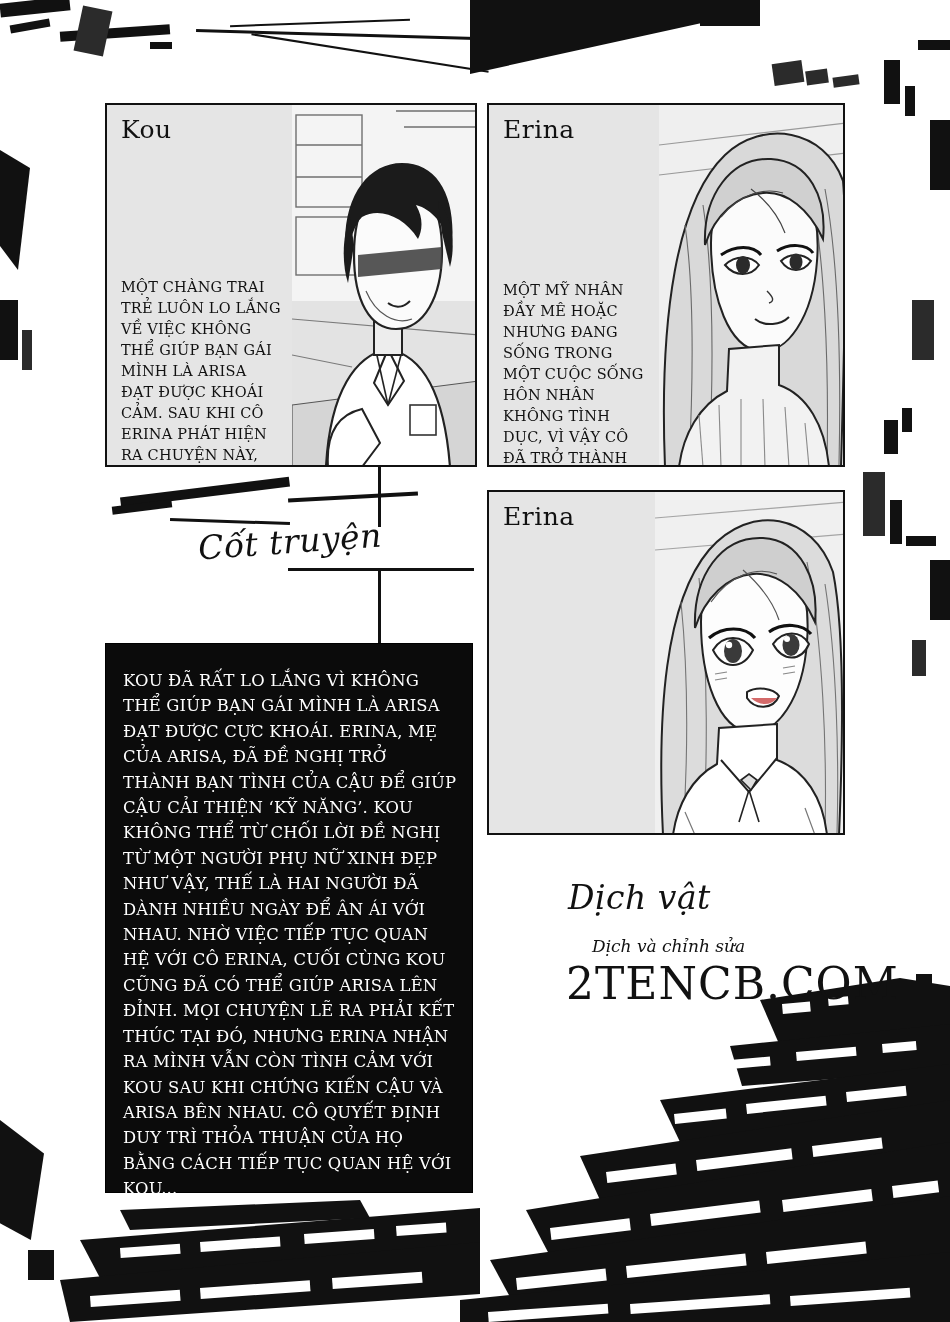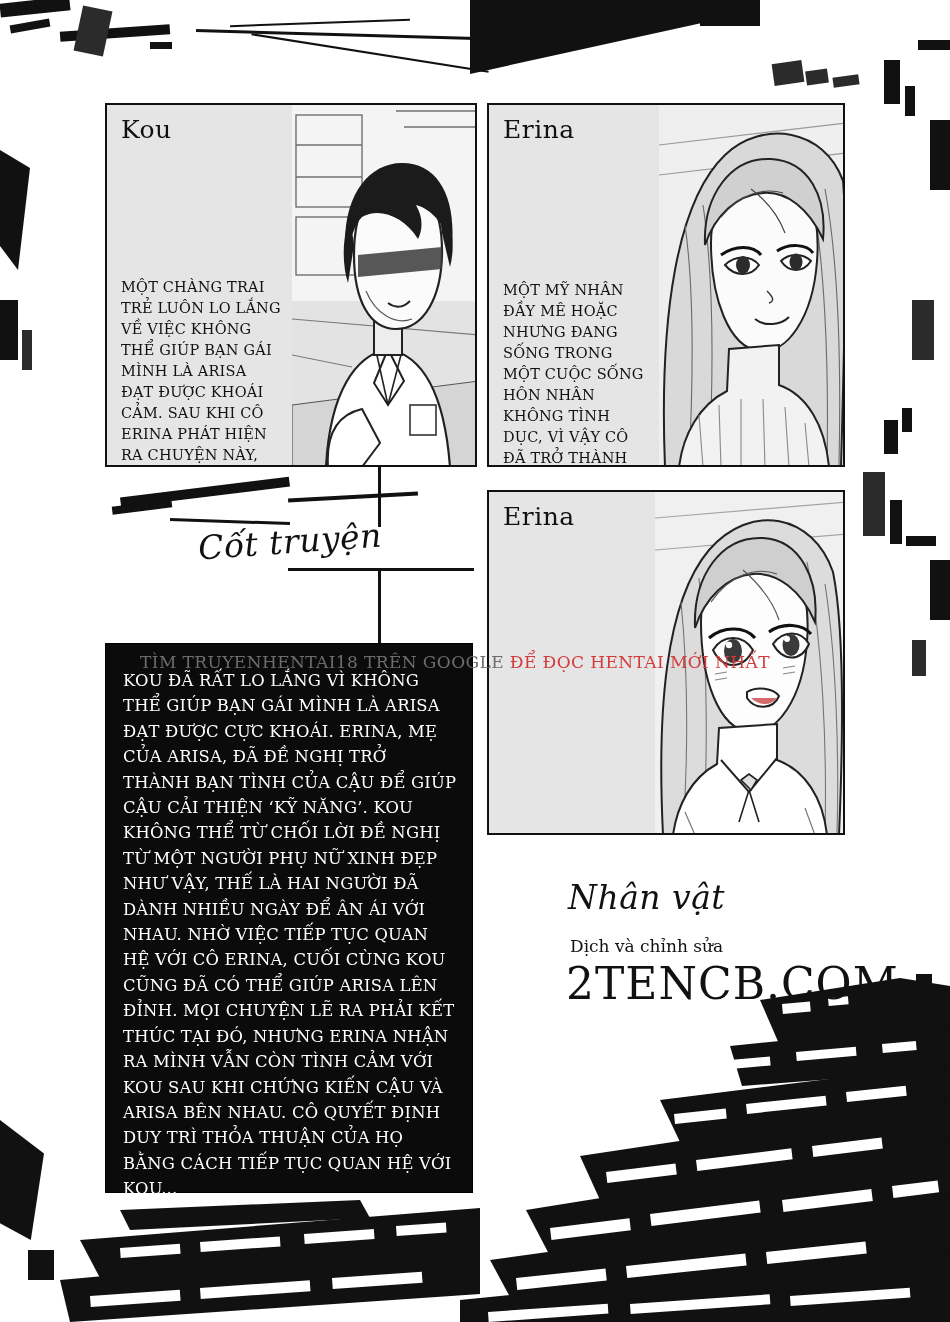--- a/index.html
+++ b/index.html
@@ -109,23 +109,24 @@
     font-family: "DejaVu Serif", serif;
     font-size: 17px;
     letter-spacing: 0.4px;
     white-space: nowrap;
   }
   #watermark-banner .wm-a { color: #6d6d6d; }
   #watermark-banner .wm-b { color: #d43a3a; }
 
   #credit-label {
     position: absolute;
-    left: 570px;
+    left: 592px;
     top: 936px;
     font-family: "DejaVu Serif", serif;
+    font-style: italic;
     font-size: 17px;
     color: #111;
   }
   #credit-site {
     position: absolute;
     left: 566px;
     top: 958px;
     font-family: "DejaVu Serif", serif;
     font-size: 44px;
     letter-spacing: 1px;
@@ -387,26 +388,23 @@
 
         <path d="M64 236 L62 272 C36 286 22 314 18 343 L172 343 C168 306 150 278 122 268 L122 232 Z" fill="#ffffff" stroke="#222" stroke-width="2"></path>
         <path d="M66 268 L94 300 L122 266" fill="#ffffff" stroke="#222" stroke-width="2"></path>
         <path d="M86 288 L94 282 L102 288 L96 298 Z" fill="#e0e0e0" stroke="#222" stroke-width="1.6"></path>
         <path d="M94 298 L84 330 M94 298 L104 330" stroke="#222" stroke-width="1.6" fill="none"></path>
         <path d="M30 320 L40 343 M150 316 L160 343" stroke="#777" stroke-width="1.2" fill="none"></path>
       </svg>
     </div>
   </div>
 
-  <div class="script-heading" style="left:568px;top:878px;">Nhân vật</div>
+  <div class="script-heading" style="left:568px;top:878px;">Dịch vật</div>
 
   <div id="credit-label">Dịch và chỉnh sửa</div>
   <div id="credit-site">2TENCB.COM</div>
 
   <div id="story-box">
     <div id="story-text">KOU ĐÃ RẤT LO LẮNG VÌ KHÔNG THỂ GIÚP BẠN GÁI MÌNH LÀ ARISA ĐẠT ĐƯỢC CỰC KHOÁI. ERINA, MẸ CỦA ARISA, ĐÃ ĐỀ NGHỊ TRỞ THÀNH BẠN TÌNH CỦA CẬU ĐỂ GIÚP CẬU CẢI THIỆN ‘KỸ NĂNG’. KOU KHÔNG THỂ TỪ CHỐI LỜI ĐỀ NGHỊ TỪ MỘT NGƯỜI PHỤ NỮ XINH ĐẸP NHƯ VẬY, THẾ LÀ HAI NGƯỜI ĐÃ DÀNH NHIỀU NGÀY ĐỂ ÂN ÁI VỚI NHAU. NHỜ VIỆC TIẾP TỤC QUAN HỆ VỚI CÔ ERINA, CUỐI CÙNG KOU CŨNG ĐÃ CÓ THỂ GIÚP ARISA LÊN ĐỈNH. MỌI CHUYỆN LẼ RA PHẢI KẾT THÚC TẠI ĐÓ, NHƯNG ERINA NHẬN RA MÌNH VẪN CÒN TÌNH CẢM VỚI KOU SAU KHI CHỨNG KIẾN CẬU VÀ ARISA BÊN NHAU. CÔ QUYẾT ĐỊNH DUY TRÌ THỎA THUẬN CỦA HỌ BẰNG CÁCH TIẾP TỤC QUAN HỆ VỚI KOU...</div>
   </div>
 
-  <div id="watermark-banner">
-    <span class="wm-a">TÌM TRUYENHENTAI18 TRÊN GOOGLE </span><span class="wm-b">ĐỂ ĐỌC HENTAI MỚI NHẤT</span>
-  </div>
 
 </div>
 
 </body></html>

